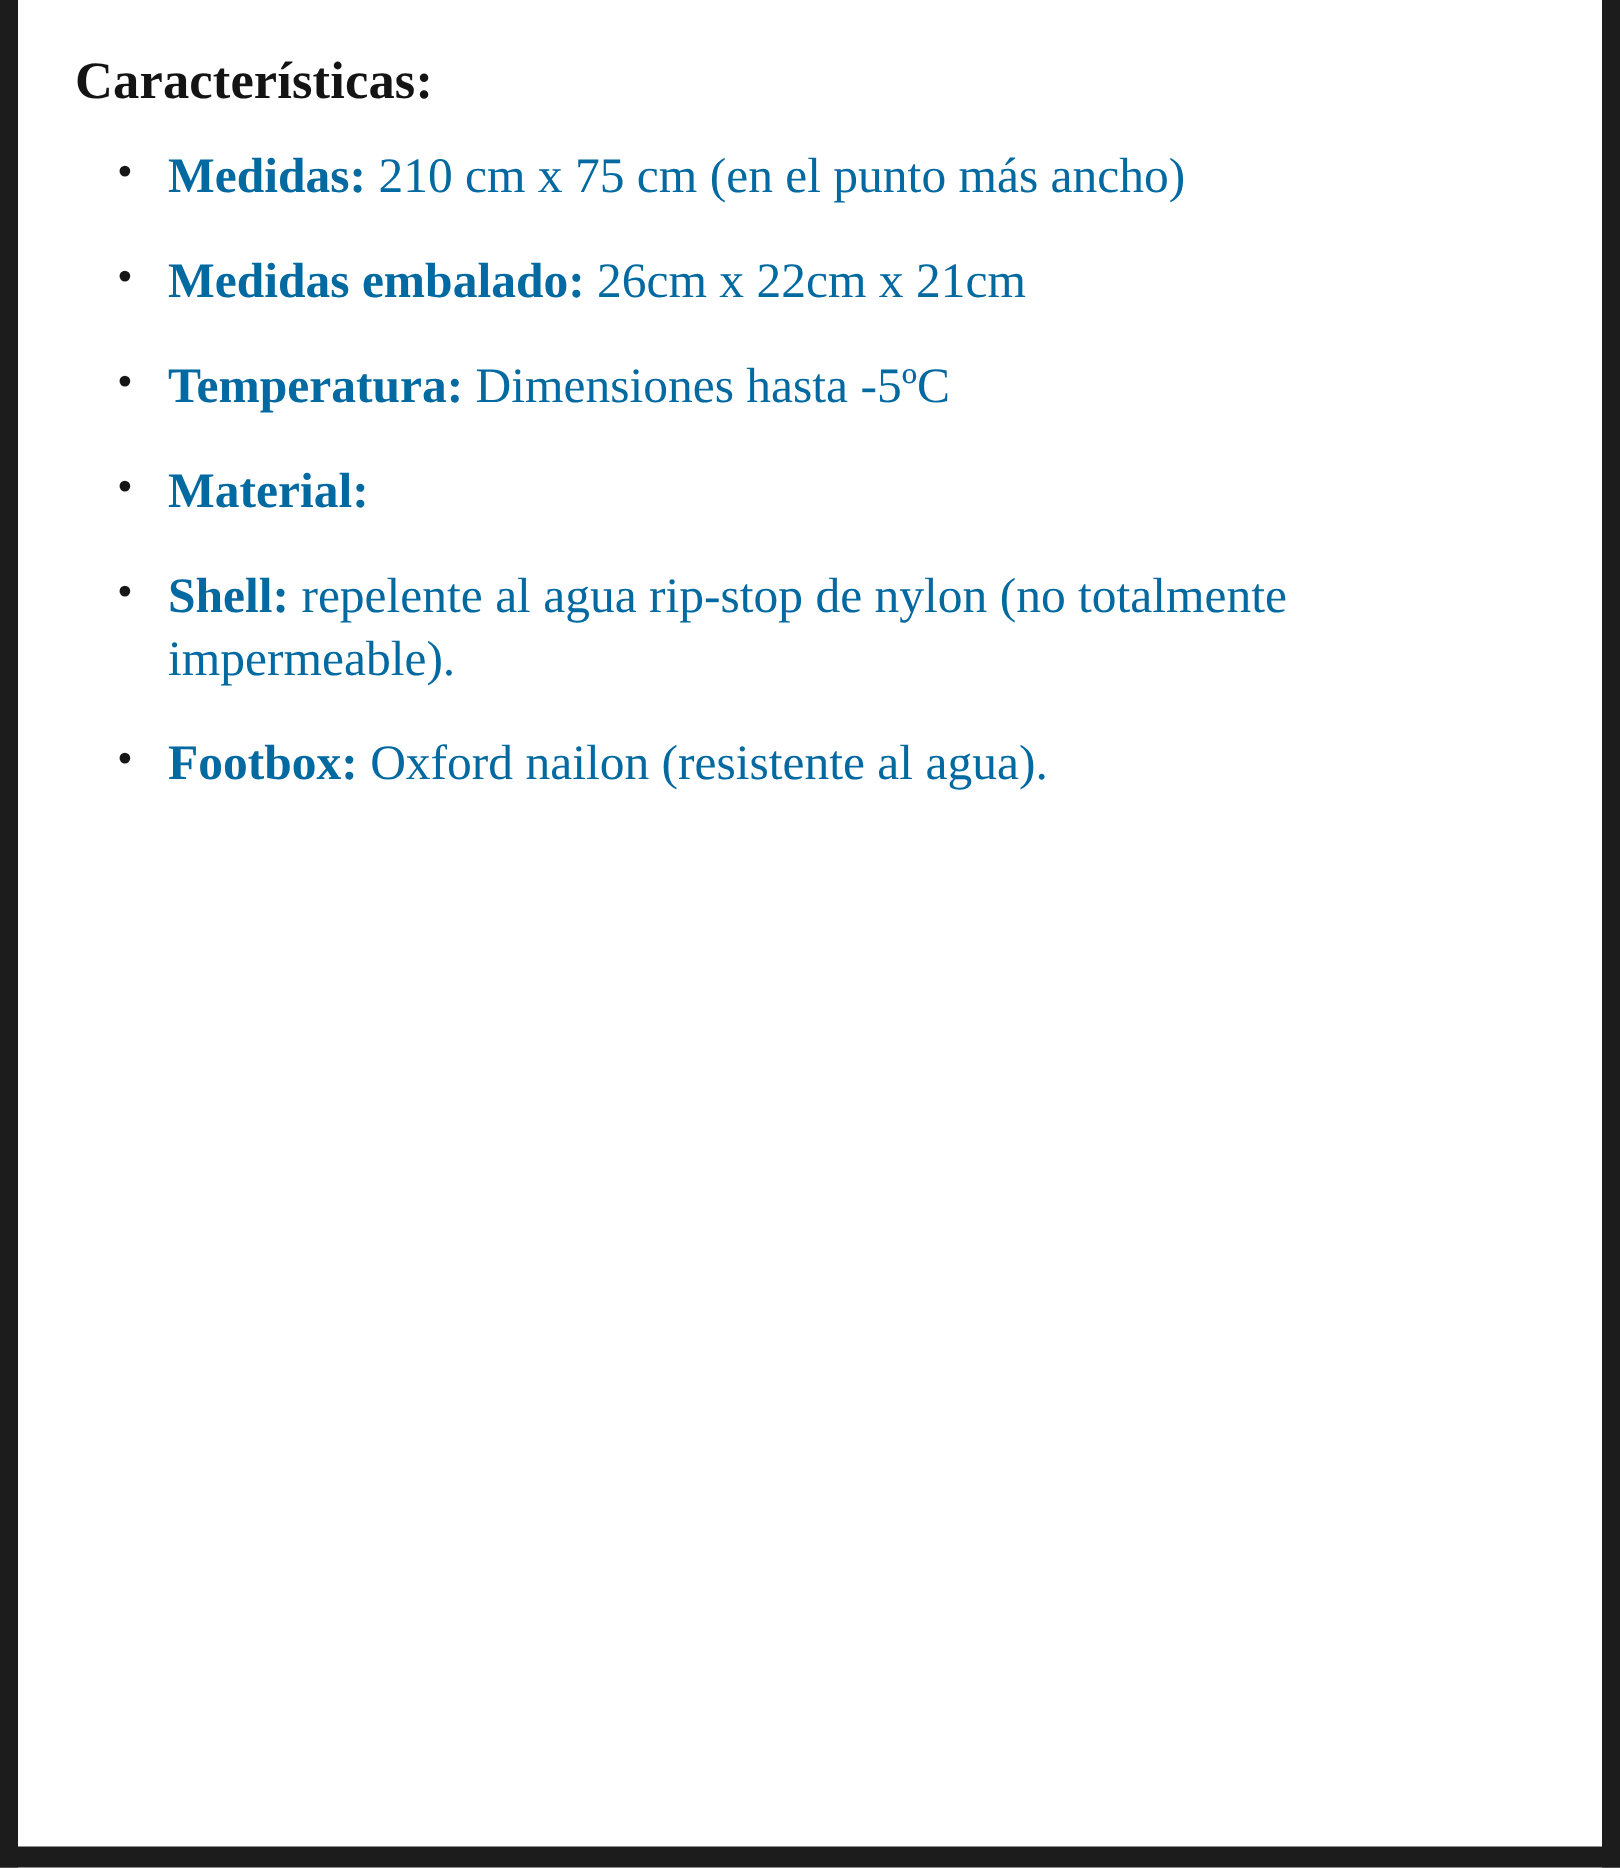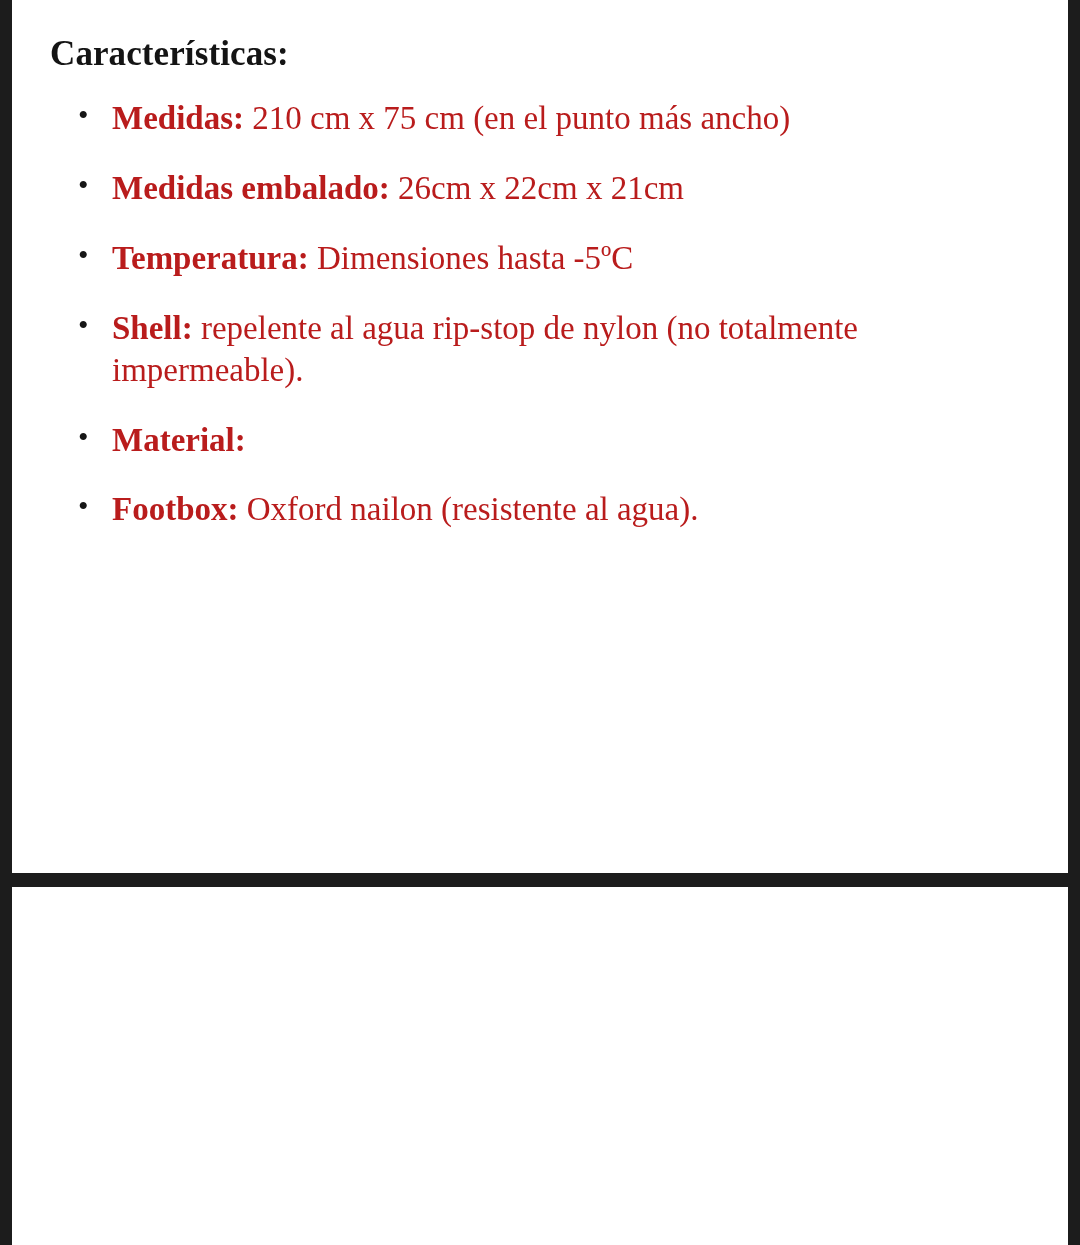--- a/index.html
+++ b/index.html
@@ -10,21 +10,21 @@
   body {
     width: 1080px;
     height: 1245px;
     overflow: hidden;
     font-family: "Liberation Serif", serif;
     color: #1a1a1a;
   }
   .page {
     position: relative;
     width: 1080px;
-    height: 887px;
+    height: 1245px;
     background: #ffffff;
     box-sizing: border-box;
     padding: 34px 40px 0 44px;
   }
   .edge-left {
     position: absolute;
     left: 0;
     top: 0;
     width: 12px;
     height: 1245px;
@@ -58,21 +58,21 @@
     list-style: none;
     margin: 0;
     padding: 0 0 0 26px;
   }
   ul.features > li {
     position: relative;
     font-size: 33px;
     line-height: 1.27;
     margin: 0 0 28px 0;
     padding-left: 42px;
-    color: #b91c1c;
+    color: #0369a1;
   }
   ul.features > li::before {
     content: "•";
     position: absolute;
     left: 8px;
     top: -2px;
     font-size: 30px;
     line-height: 1.27;
     color: #161616;
   }
@@ -101,26 +101,26 @@
     </li>
     <li>
       <span class="lbl">Medidas embalado:</span>
       <span class="val">26cm x 22cm x 21cm</span>
     </li>
     <li>
       <span class="lbl">Temperatura:</span>
       <span class="val">Dimensiones hasta -5ºC</span>
     </li>
     <li>
+      <span class="lbl">Material:</span>
+      <span class="val"></span>
+    </li>
+    <li>
       <span class="lbl">Shell:</span>
       <span class="val">repelente al agua rip-stop de nylon (no totalmente impermeable).</span>
-    </li>
-    <li>
-      <span class="lbl">Material:</span>
-      <span class="val"></span>
     </li>
     <li>
       <span class="lbl">Footbox:</span>
       <span class="val">Oxford nailon (resistente al agua).</span>
     </li>
   </ul>
 
 </div>
 
 </body></html>

